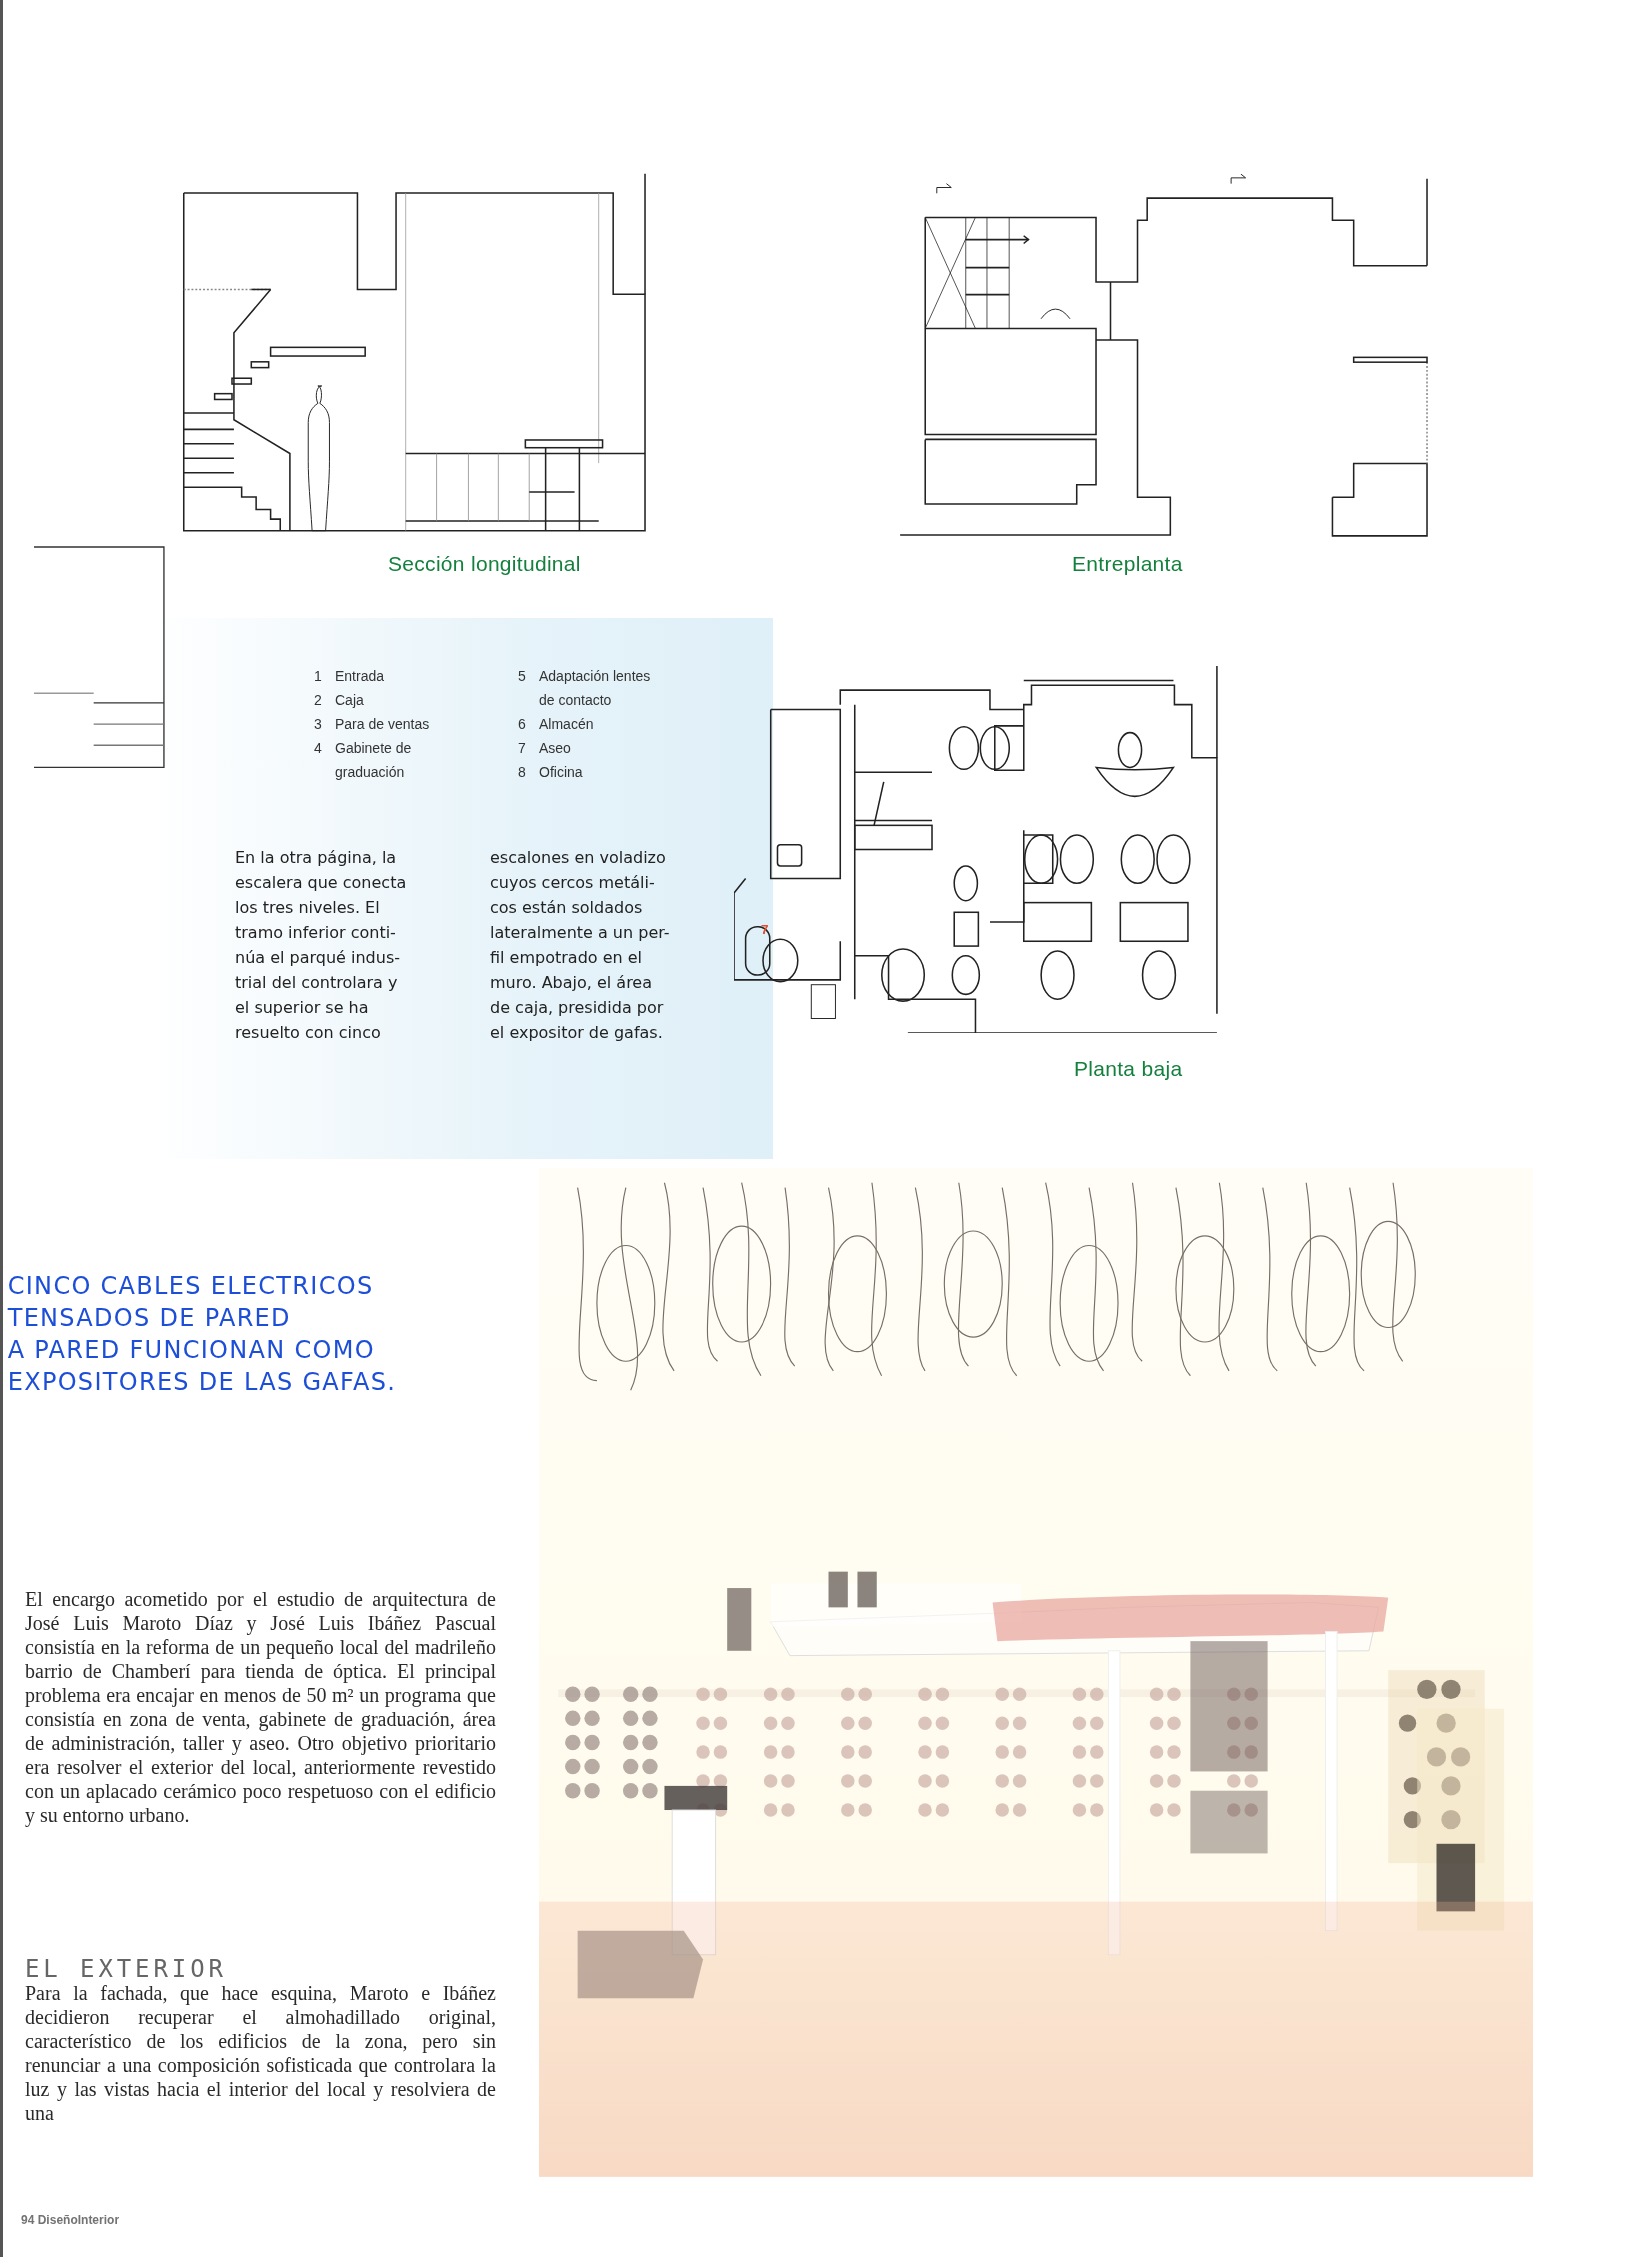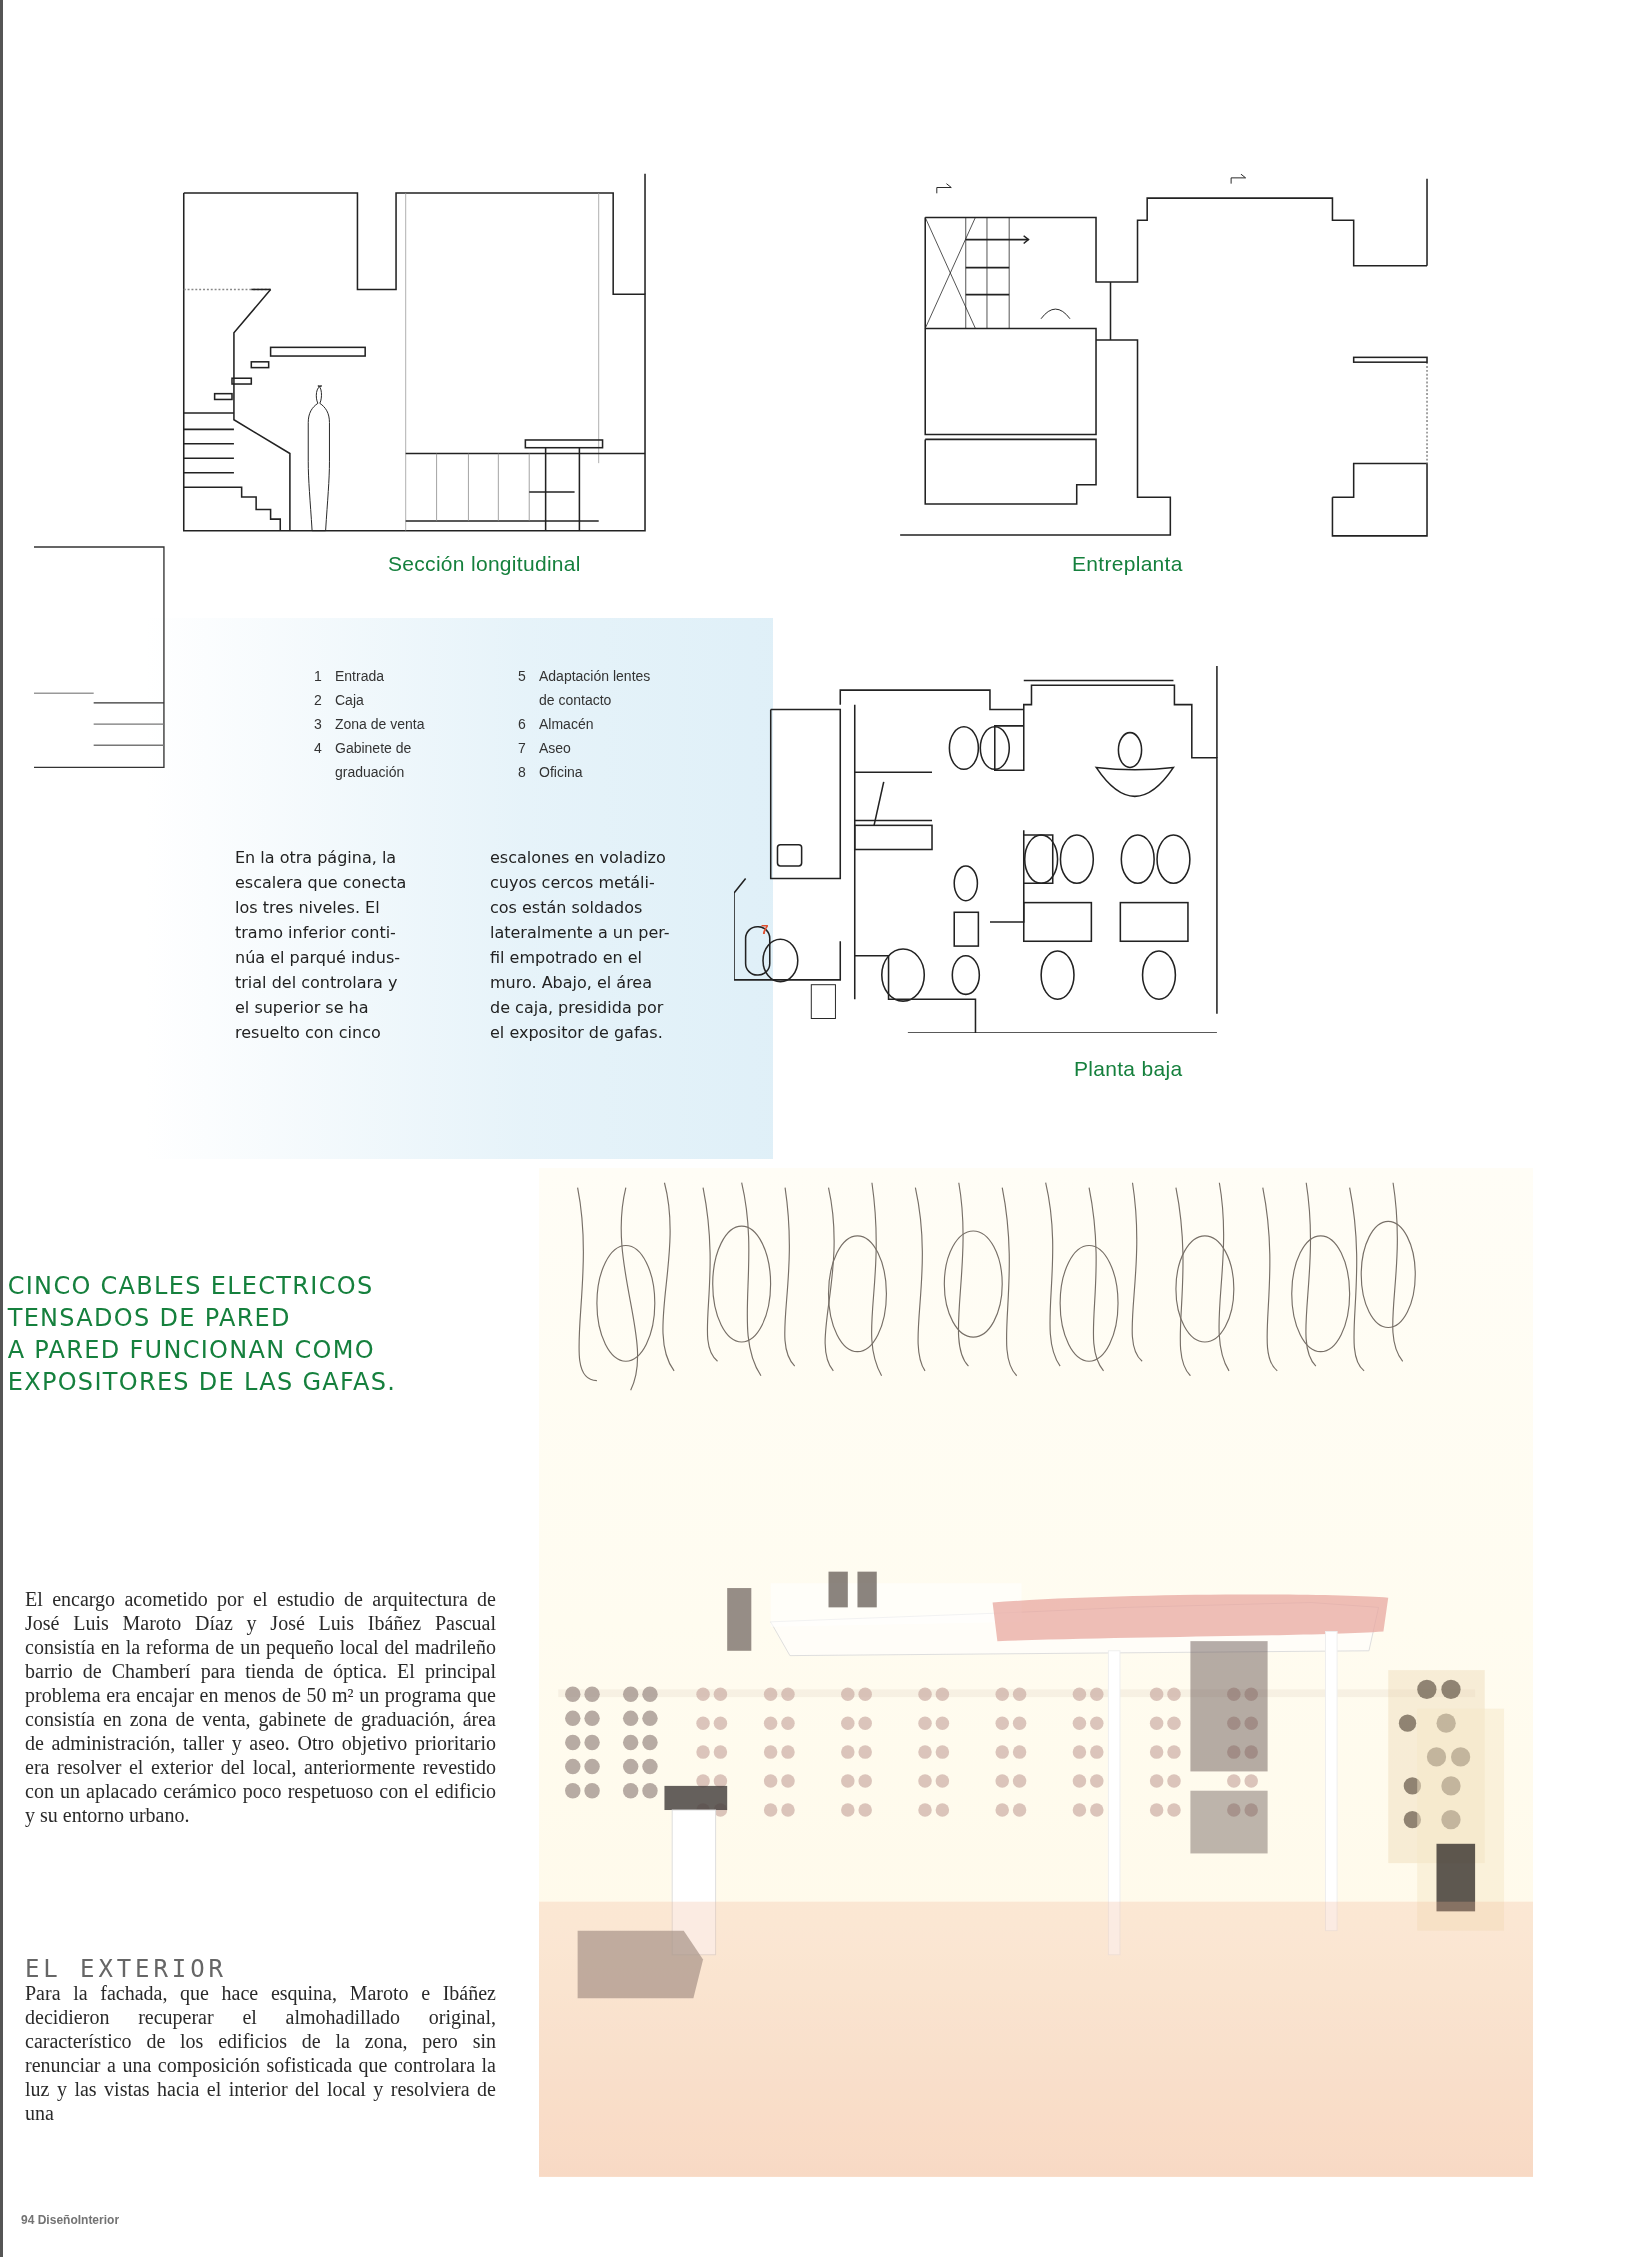--- a/index.html
+++ b/index.html
@@ -25,21 +25,21 @@
   .legend .num { width: 21px; }
   .legend .indent { padding-left: 21px; }
   .side-col {
     position: absolute; font-family: "DejaVu Sans", sans-serif;
     font-size: 16px; line-height: 25px; color: #222; width: 193px;
   }
   .side-col p { margin: 0; }
   .pullquote {
     position: absolute; left: 7.7px; top: 1270px; width: 434px;
     font-family: "DejaVu Sans", sans-serif; font-size: 24px; line-height: 32px;
-    color: #15803d; letter-spacing: 1.3px; font-weight: normal;
+    color: #1d4ed8; letter-spacing: 1.3px; font-weight: normal;
   }
   .pullquote .line { display: block; white-space: nowrap; }
   .body-text {
     position: absolute; left: 25px; width: 471px;
     font-family: "Liberation Serif", serif; font-size: 20px; line-height: 24px;
     color: #2a2a2a; text-align: justify;
   }
   .body-text p { margin: 0; }
   .section-heading {
     position: absolute; left: 25px; top: 1955px;
@@ -127,21 +127,21 @@
   <div class="row">
       <span class="num">1</span>
       <span>Entrada</span>
     </div>
   <div class="row">
       <span class="num">2</span>
       <span>Caja</span>
     </div>
   <div class="row">
       <span class="num">3</span>
-      <span>Zona de venta</span>
+      <span>Para de ventas</span>
     </div>
   <div class="row">
       <span class="num">4</span>
       <span>Gabinete de</span>
     </div>
   <div class="indent">graduación</div>
 </div>
 <div class="legend" style="left:518px; top:664px;">
   <div class="row">
       <span class="num">5</span>

